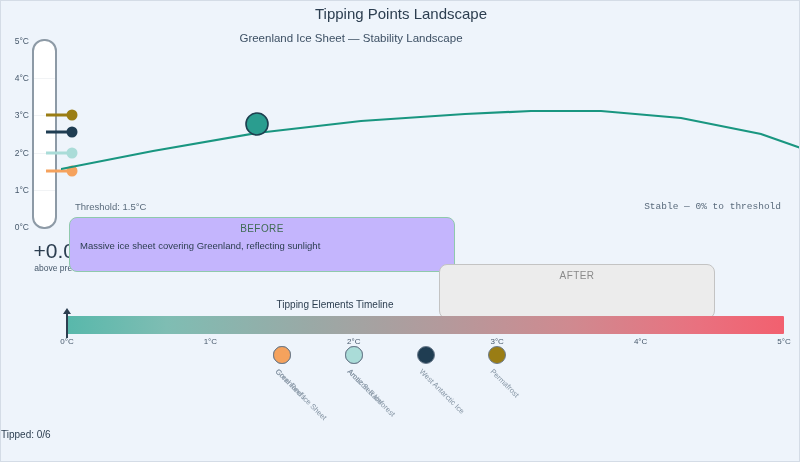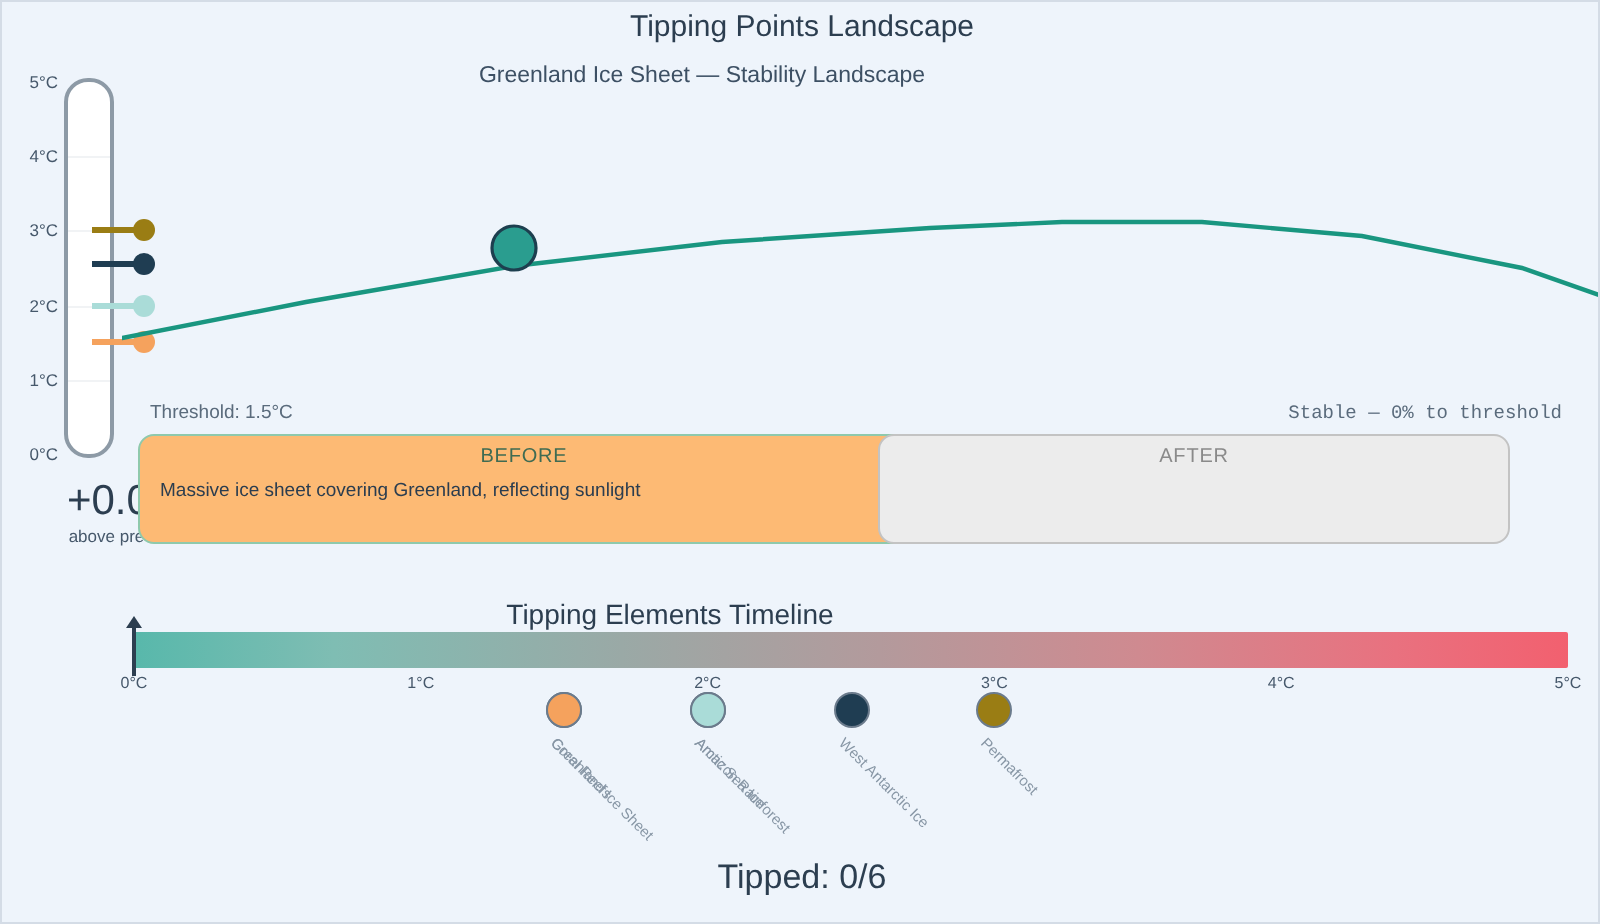--- a/index.html
+++ b/index.html
@@ -129,28 +129,29 @@
   .panel {
     position: absolute;
     top: 216px;
     height: 55px;
     border-radius: 8px;
     box-sizing: border-box;
   }
   .panel-before {
     left: 68px;
     width: 386px;
-    background: #fdba74;
+    background: #c4b5fd;
     border: 1px solid #8fc9ac;
   }
   .panel-after {
     left: 438px;
-    width: 316px;
+    width: 276px;
     background: #ececec;
     border: 1px solid #c3c3c3;
+    margin-top: 47px;
   }
   .panel-title {
     position: absolute;
     left: 0; top: 5px;
     width: 100%;
     text-align: center;
     font-size: 10px;
     letter-spacing: 0.4px;
   }
   .panel-before .panel-title { color: #3f6b52; }
@@ -163,21 +164,21 @@
   }
   .panel-before .panel-text { color: #2b3d4f; }
   .panel-after  .panel-text { color: #9a9a9a; }
 
   
   .timeline-title {
     position: absolute;
     left: 0; top: 298px;
     width: 668px;
     text-align: center;
-    font-size: 14px;
+    font-size: 10px;
     color: #2c3e50;
   }
   .timeline-bar {
     position: absolute;
     left: 66px; top: 315px;
     width: 717px; height: 18px;
     background: linear-gradient(to right,
        #58b8ab 0%, #7fbdb3 14%, #9aa9a6 34%, #b39a9c 52%,
        #cf8a90 70%, #e9717f 88%, #f2606f 100%);
     border-radius: 1px;
@@ -221,22 +222,22 @@
     font-size: 7.5px;
     color: #8796a5;
     white-space: nowrap;
     transform-origin: left top;
     transform: rotate(45deg);
   }
   .tipped-count {
     position: absolute;
     left: 0; top: 428px;
     width: 800px;
-    text-align: center;
-    font-size: 17px;
+    text-align: left;
+    font-size: 10px;
     color: #2c3e50;
   }
 </style>
 </head>
 <body>
 
 <div id="app">
 
   <div class="app-title">Tipping Points Landscape</div>
   <div class="app-subtitle">Greenland Ice Sheet — Stability Landscape</div>

